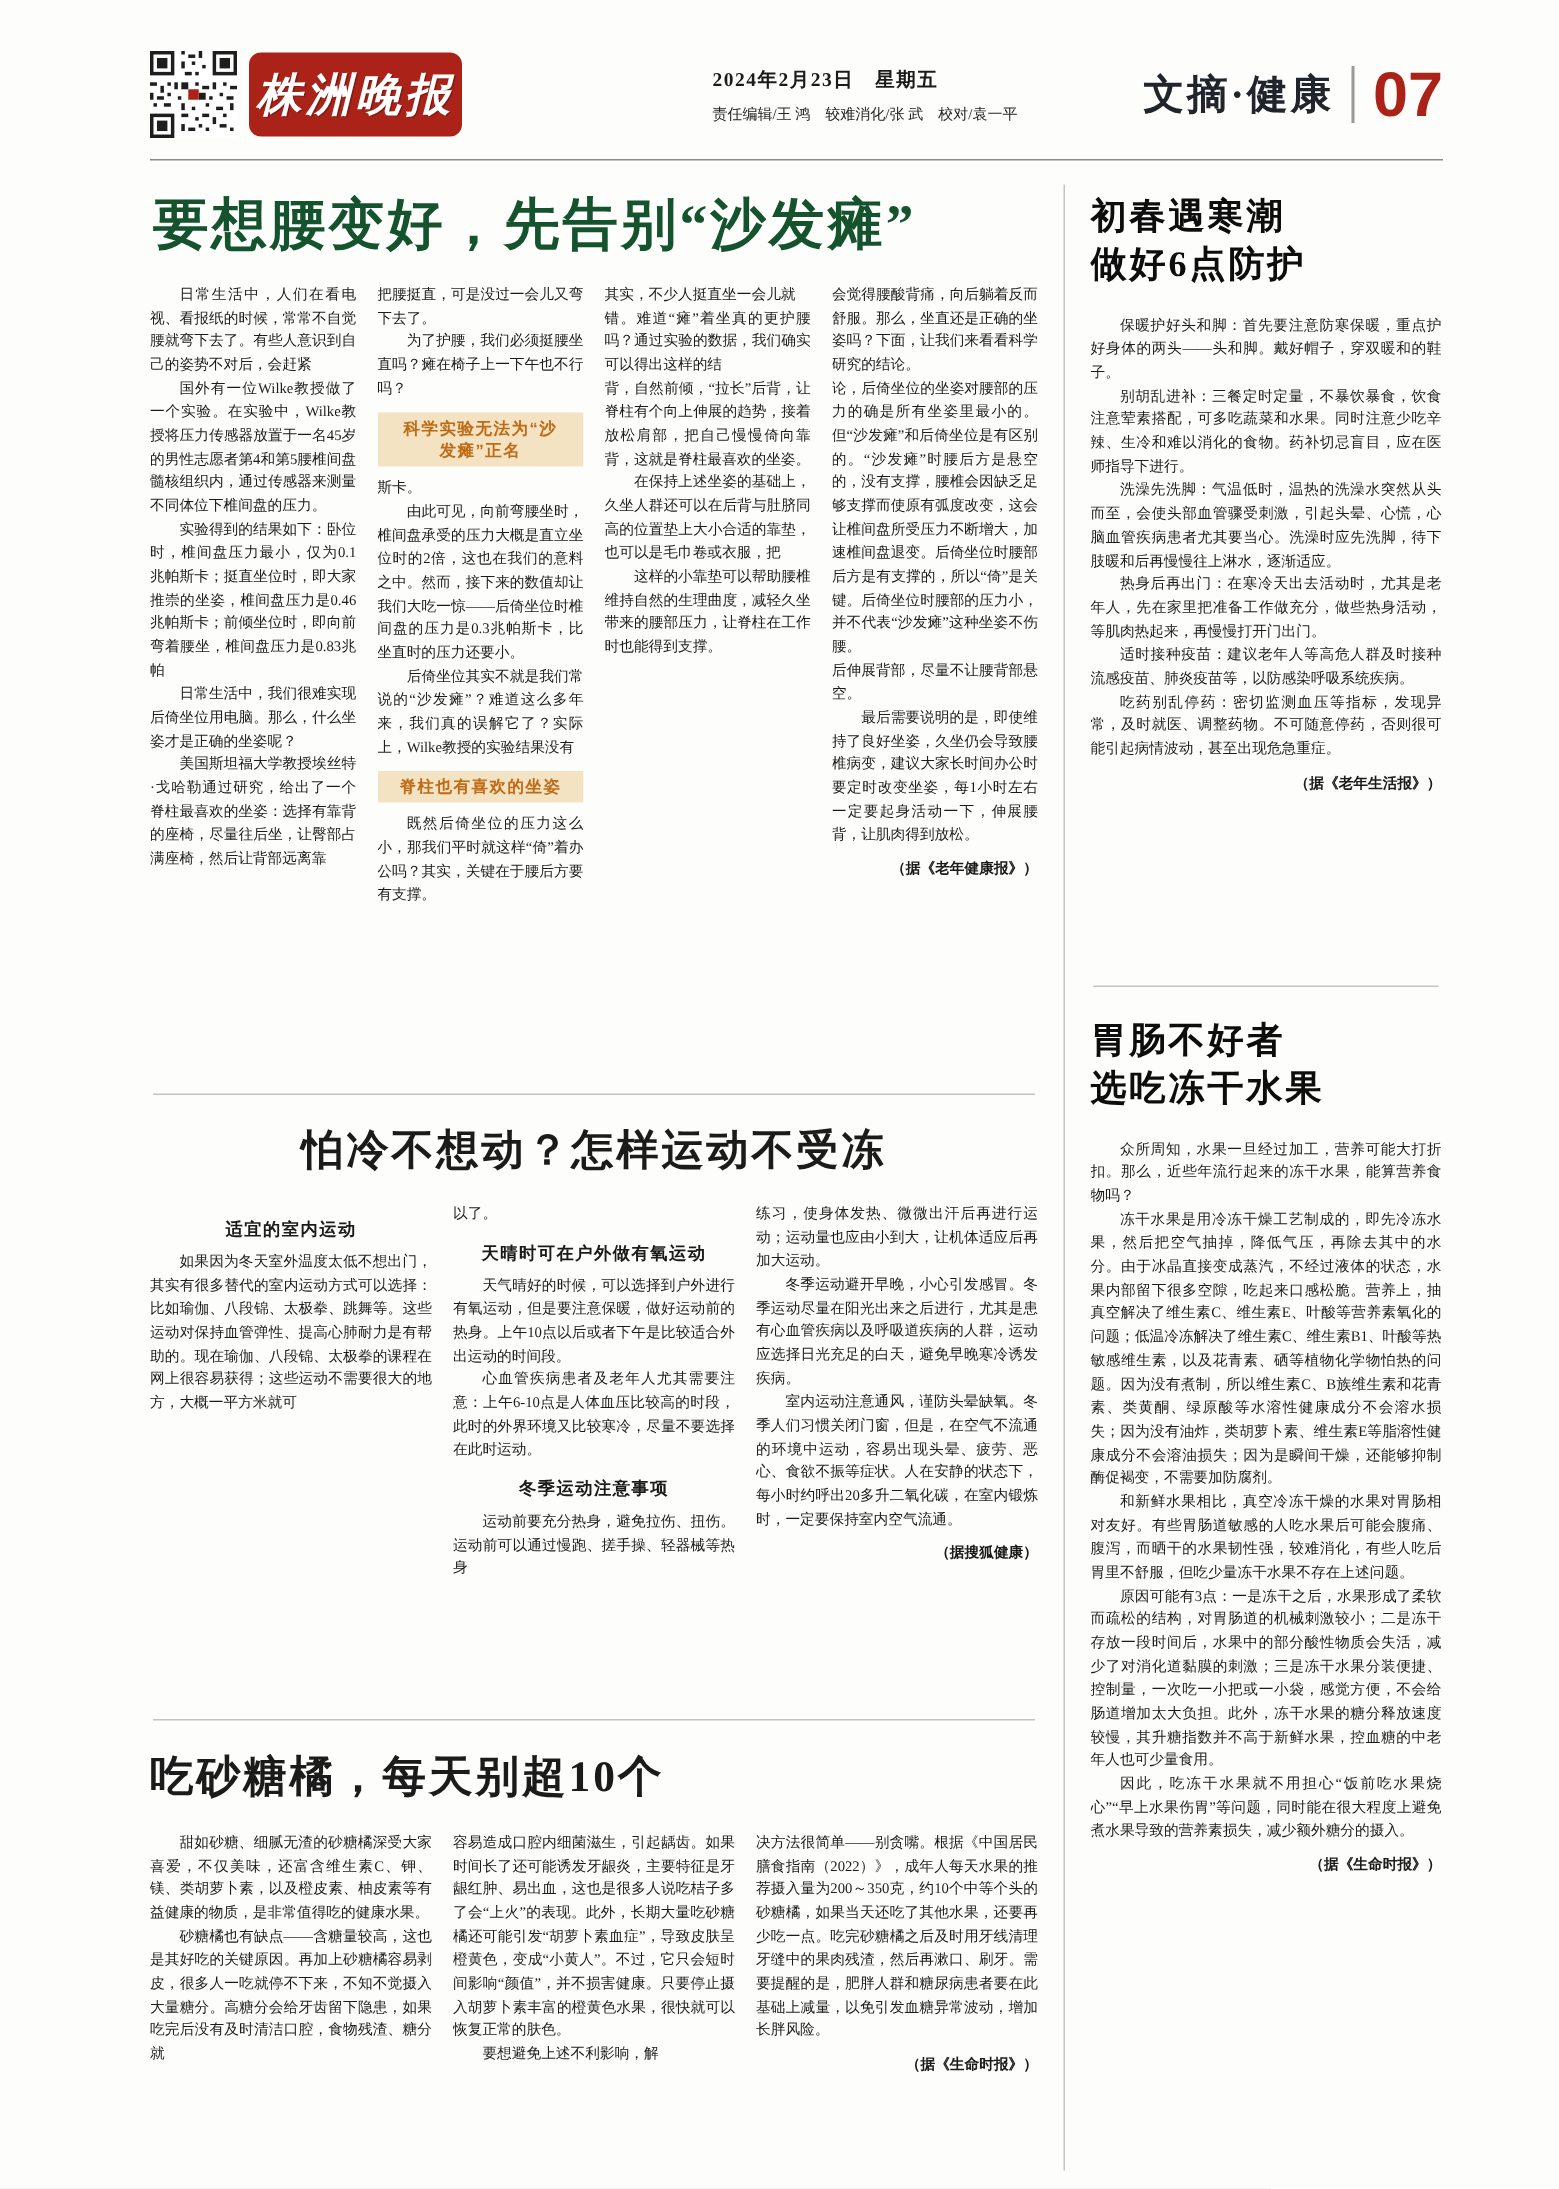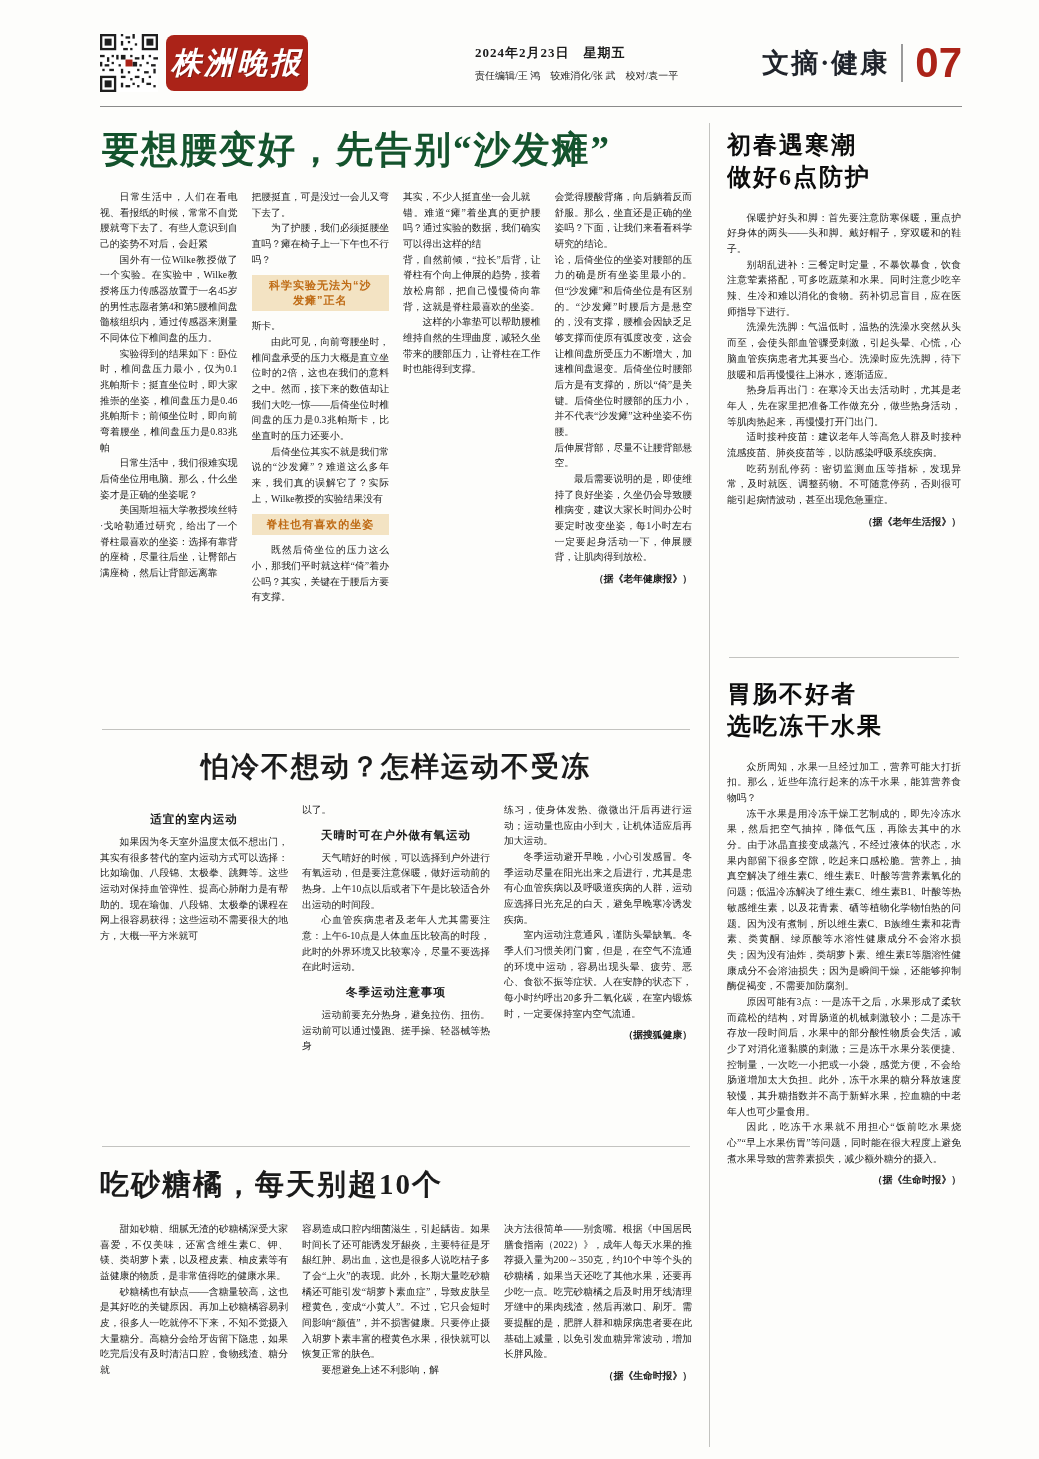--- a/index.html
+++ b/index.html
@@ -189,20 +189,21 @@
                 <p class="para cont">斯卡。</p>
                 <p class="para">由此可见，向前弯腰坐时，椎间盘承受的压力大概是直立坐位时的2倍，这也在我们的意料之中。然而，接下来的数值却让我们大吃一惊——后倚坐位时椎间盘的压力是0.3兆帕斯卡，比坐直时的压力还要小。</p>
                 <p class="para">后倚坐位其实不就是我们常说的“沙发瘫”？难道这么多年来，我们真的误解它了？实际上，Wilke教授的实验结果没有</p>
                 <div class="subhead-tan">脊柱也有喜欢的坐姿</div>
                 <p class="para">既然后倚坐位的压力这么小，那我们平时就这样“倚”着办公吗？其实，关键在于腰后方要有支撑。</p>
               </div>
             <div class="col">
                 <p class="para cont">其实，不少人挺直坐一会儿就</p>
                 <p class="para cont">错。难道“瘫”着坐真的更护腰吗？通过实验的数据，我们确实可以得出这样的结</p>
                 <p class="para cont">背，自然前倾，“拉长”后背，让脊柱有个向上伸展的趋势，接着放松肩部，把自己慢慢倚向靠背，这就是脊柱最喜欢的坐姿。</p>
+                <p class="para">在保持上述坐姿的基础上，久坐人群还可以在后背与肚脐同高的位置垫上大小合适的靠垫，也可以是毛巾卷或衣服，把</p>
                 <p class="para">这样的小靠垫可以帮助腰椎维持自然的生理曲度，减轻久坐带来的腰部压力，让脊柱在工作时也能得到支撑。</p>
               </div>
             <div class="col">
                 <p class="para cont">会觉得腰酸背痛，向后躺着反而舒服。那么，坐直还是正确的坐姿吗？下面，让我们来看看科学研究的结论。</p>
                 <p class="para cont">论，后倚坐位的坐姿对腰部的压力的确是所有坐姿里最小的。但“沙发瘫”和后倚坐位是有区别的。“沙发瘫”时腰后方是悬空的，没有支撑，腰椎会因缺乏足够支撑而使原有弧度改变，这会让椎间盘所受压力不断增大，加速椎间盘退变。后倚坐位时腰部后方是有支撑的，所以“倚”是关键。后倚坐位时腰部的压力小，并不代表“沙发瘫”这种坐姿不伤腰。</p>
                 <p class="para cont">后伸展背部，尽量不让腰背部悬空。</p>
                 <p class="para">最后需要说明的是，即使维持了良好坐姿，久坐仍会导致腰椎病变，建议大家长时间办公时要定时改变坐姿，每1小时左右一定要起身活动一下，伸展腰背，让肌肉得到放松。</p>
                 <div class="source">（据《老年健康报》）</div>
               </div>
           </div>
@@ -279,20 +280,21 @@
         <div class="hrule"></div>
 
         <section class="side-b">
           <h2 class="side-headline">
             <div>胃肠不好者</div>
             <div>选吃冻干水果</div>
           </h2>
           <div class="side-body">
               <p class="para">众所周知，水果一旦经过加工，营养可能大打折扣。那么，近些年流行起来的冻干水果，能算营养食物吗？</p>
               <p class="para">冻干水果是用冷冻干燥工艺制成的，即先冷冻水果，然后把空气抽掉，降低气压，再除去其中的水分。由于冰晶直接变成蒸汽，不经过液体的状态，水果内部留下很多空隙，吃起来口感松脆。营养上，抽真空解决了维生素C、维生素E、叶酸等营养素氧化的问题；低温冷冻解决了维生素C、维生素B1、叶酸等热敏感维生素，以及花青素、硒等植物化学物怕热的问题。因为没有煮制，所以维生素C、B族维生素和花青素、类黄酮、绿原酸等水溶性健康成分不会溶水损失；因为没有油炸，类胡萝卜素、维生素E等脂溶性健康成分不会溶油损失；因为是瞬间干燥，还能够抑制酶促褐变，不需要加防腐剂。</p>
+              <p class="para">和新鲜水果相比，真空冷冻干燥的水果对胃肠相对友好。有些胃肠道敏感的人吃水果后可能会腹痛、腹泻，而晒干的水果韧性强，较难消化，有些人吃后胃里不舒服，但吃少量冻干水果不存在上述问题。</p>
               <p class="para">原因可能有3点：一是冻干之后，水果形成了柔软而疏松的结构，对胃肠道的机械刺激较小；二是冻干存放一段时间后，水果中的部分酸性物质会失活，减少了对消化道黏膜的刺激；三是冻干水果分装便捷、控制量，一次吃一小把或一小袋，感觉方便，不会给肠道增加太大负担。此外，冻干水果的糖分释放速度较慢，其升糖指数并不高于新鲜水果，控血糖的中老年人也可少量食用。</p>
               <p class="para">因此，吃冻干水果就不用担心“饭前吃水果烧心”“早上水果伤胃”等问题，同时能在很大程度上避免煮水果导致的营养素损失，减少额外糖分的摄入。</p>
               <div class="source">（据《生命时报》）</div>
             </div>
         </section>
 
       </aside>
     </div>
 
   </div>

